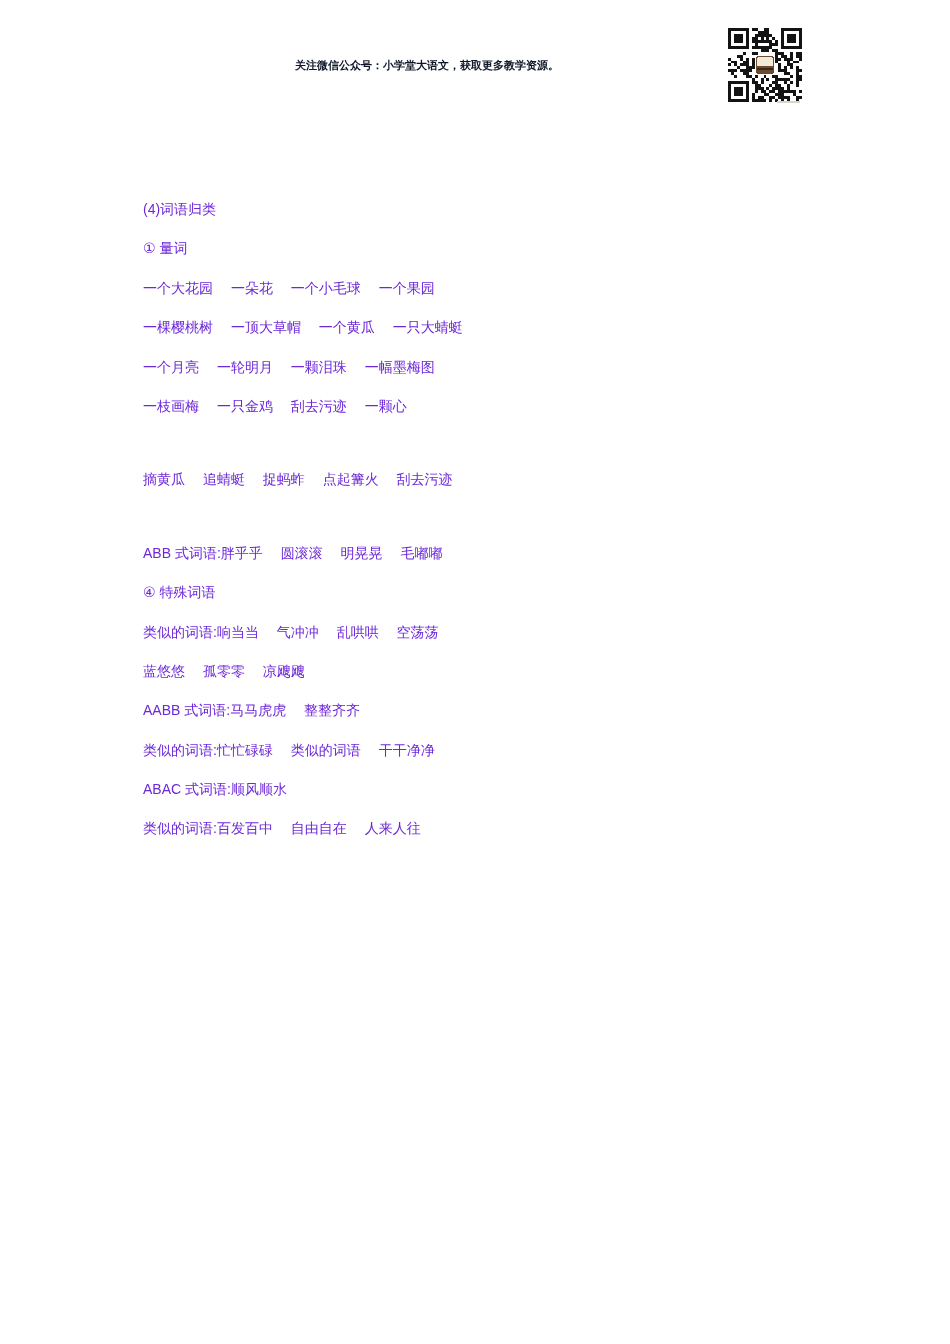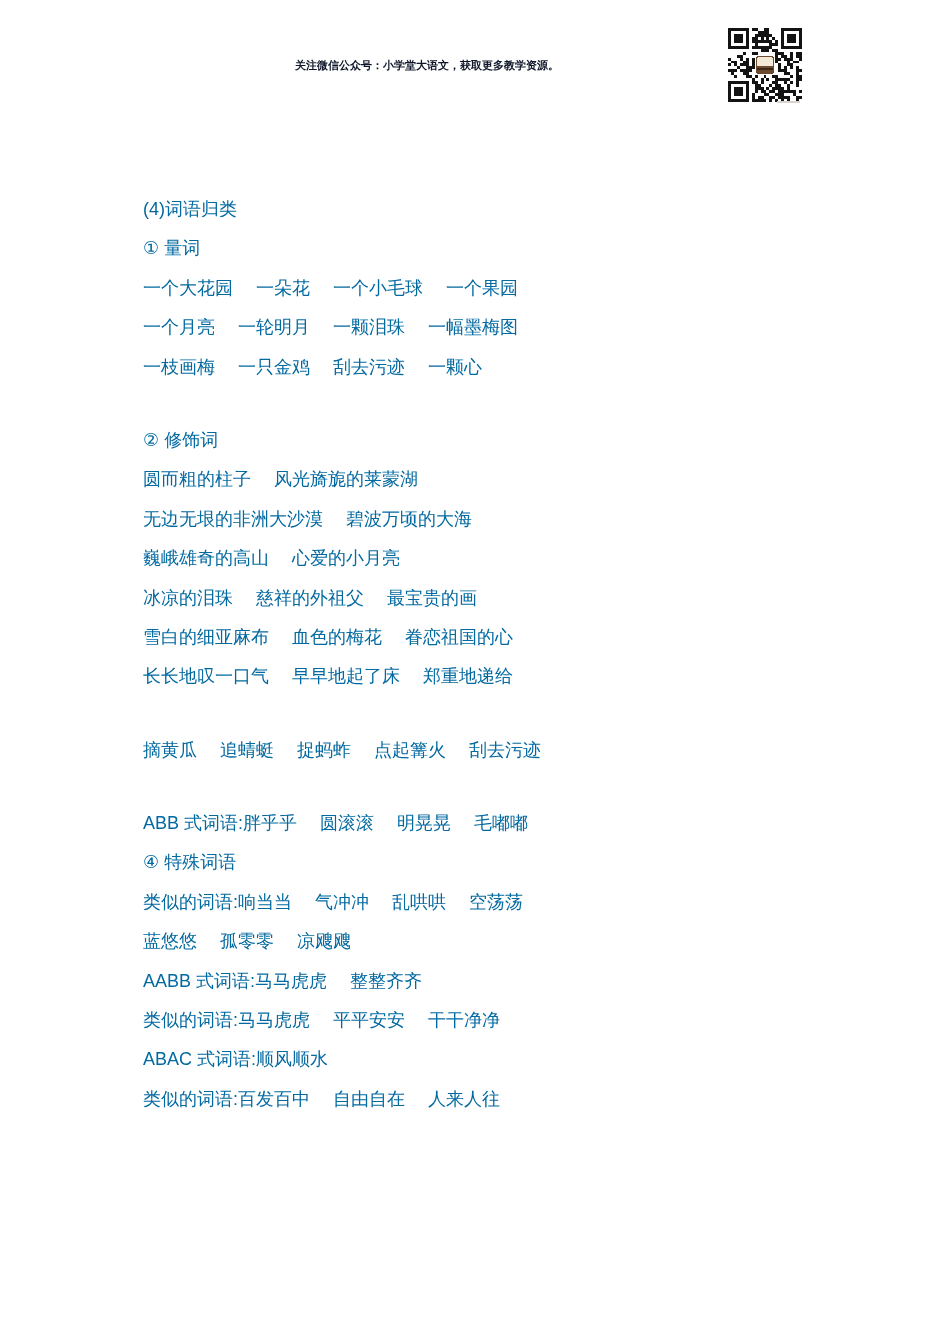--- a/index.html
+++ b/index.html
@@ -31,22 +31,22 @@
     left: 728px;
     top: 28px;
     width: 74px;
     height: 76px;
   }
   .content {
     position: absolute;
     left: 143px;
     top: 190px;
     width: 700px;
-    font-size: 18px;
-    color: #0369a1;
+    font-size: 14px;
+    color: #6d28d9;
   }
   .content p.line {
     margin: 0;
     height: 39.4px;
     line-height: 39.4px;
     white-space: nowrap;
   }
   .section + .section {
     margin-top: 34px;
   }
@@ -274,42 +274,34 @@
     </svg>
 </div>
 
 <div class="content">
 
   <p class="line">(4)词语归类</p>
 
   <div class="section">
     <p class="line">① 量词</p>
     <p class="line">一个大花园　 一朵花　 一个小毛球　 一个果园</p>
+    <p class="line">一棵樱桃树　 一顶大草帽　 一个黄瓜　 一只大蜻蜓</p>
     <p class="line">一个月亮　 一轮明月　 一颗泪珠　 一幅墨梅图</p>
     <p class="line">一枝画梅　 一只金鸡　 刮去污迹　 一颗心</p>
   </div>
 
-  <div class="section">
-    <p class="line">② 修饰词</p>
-    <p class="line">圆而粗的柱子　 风光旖旎的莱蒙湖</p>
-    <p class="line">无边无垠的非洲大沙漠　 碧波万顷的大海</p>
-    <p class="line">巍峨雄奇的高山　 心爱的小月亮</p>
-    <p class="line">冰凉的泪珠　 慈祥的外祖父　 最宝贵的画</p>
-    <p class="line">雪白的细亚麻布　 血色的梅花　 眷恋祖国的心</p>
-    <p class="line">长长地叹一口气　 早早地起了床　 郑重地递给</p>
-  </div>
 
   <div class="section">
     <p class="line">摘黄瓜　 追蜻蜓　 捉蚂蚱　 点起篝火　 刮去污迹</p>
   </div>
 
   <div class="section">
     <p class="line">ABB 式词语:胖乎乎　 圆滚滚　 明晃晃　 毛嘟嘟</p>
     <p class="line">④ 特殊词语</p>
     <p class="line">类似的词语:响当当　 气冲冲　 乱哄哄　 空荡荡</p>
     <p class="line">蓝悠悠　 孤零零　 凉飕飕</p>
     <p class="line">AABB 式词语:马马虎虎　 整整齐齐</p>
-    <p class="line">类似的词语:马马虎虎　 平平安安　 干干净净</p>
+    <p class="line">类似的词语:忙忙碌碌　 类似的词语　 干干净净</p>
     <p class="line">ABAC 式词语:顺风顺水</p>
     <p class="line">类似的词语:百发百中　 自由自在　 人来人往</p>
   </div>
 
 </div>
 
 </body></html>

